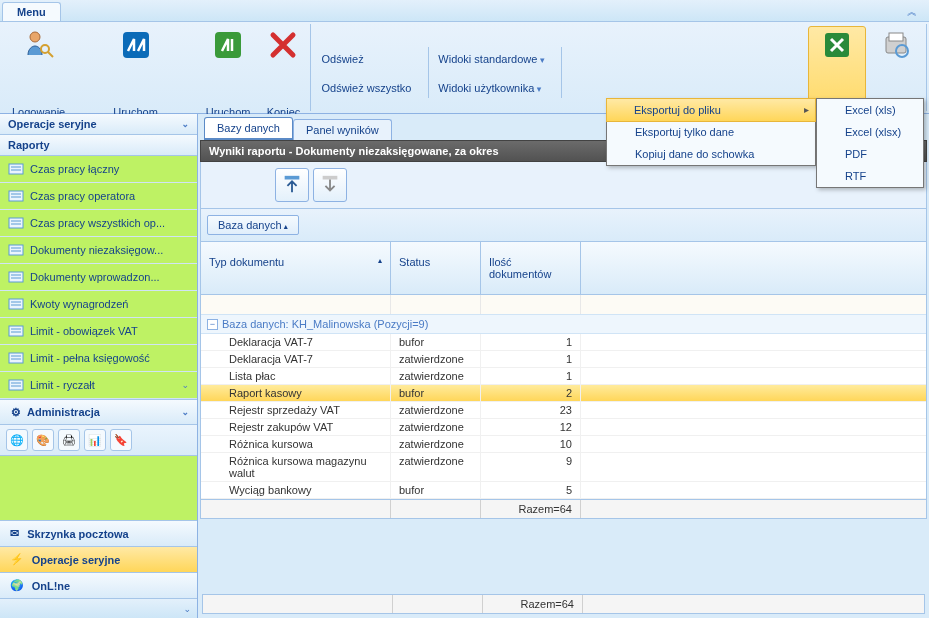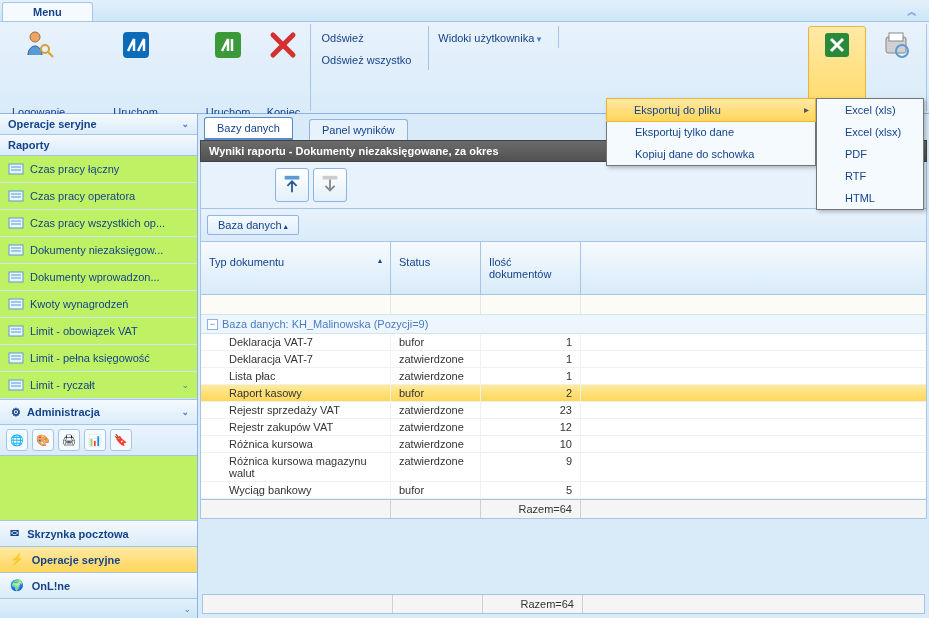--- a/index.html
+++ b/index.html
@@ -1,32 +1,32 @@
 <!DOCTYPE html>
 <html><head>
   <meta charset="utf-8">
   <style>
     * { box-sizing: border-box; margin: 0; padding: 0; font-family: Tahoma, Arial, sans-serif; font-size: 11px; }
     html, body { width: 929px; height: 618px; overflow: hidden; background: #cde6f7; }
     
     
     .menu-tab-bar { height: 22px; background: linear-gradient(#e3f0fb, #cde6f7); border-bottom: 1px solid #a5c5e8; display: flex; align-items: flex-end; padding-left: 2px; }
-    .menu-tab { background: #f5fafe; border: 1px solid #a5c5e8; border-bottom: none; border-radius: 3px 3px 0 0; padding: 3px 30px; color: #15428b; font-weight: bold; }
+    .menu-tab { background: #f5fafe; border: 1px solid #a5c5e8; border-bottom: none; border-radius: 3px 3px 0 0; padding: 3px 14px; color: #15428b; font-weight: bold; }
     .collapse-ribbon { margin-left: auto; margin-right: 6px; color: #4a7bc5; font-size: 10px; padding: 2px 6px; }
     
     
     .ribbon { height: 92px; background: linear-gradient(#e8f2fc, #d9ebf9); border-bottom: 1px solid #8db2e3; display: flex; padding: 2px; }
     .ribbon-group { border-right: 1px solid #a5c5e8; display: flex; flex-direction: column; padding: 0 3px; }
     .ribbon-group-body { flex: 1; display: flex; gap: 2px; align-items: flex-start; padding-top: 2px; }
     .ribbon-group-label { text-align: center; color: #4a7bc5; padding: 2px 0; font-size: 11px; }
     .ribbon-btn-large { display: flex; flex-direction: column; align-items: center; justify-content: flex-start; padding: 2px 6px; min-width: 48px; text-align: center; color: #15428b; border: 1px solid transparent; border-radius: 3px; cursor: pointer; }
     .ribbon-btn-large .icon-box { width: 32px; height: 32px; margin-bottom: 2px; display:flex;align-items:center;justify-content:center; }
     .ribbon-btn-large .lbl { line-height: 12px; margin-top: 43px; }
     .ribbon-btn-large.highlighted { background: linear-gradient(#ffe9a5,#ffd659); border-color:#e8b63a; }
-    .ribbon-col { display: flex; flex-direction: column; gap: 2px; padding-top: 2px; }
+    .ribbon-col { display: flex; flex-direction: column; gap: 9px; padding-top: 2px; margin-top: 21px; }
     .ribbon-item-small { color: #15428b; padding: 3px 10px 3px 6px; cursor: pointer; border:1px solid transparent; border-radius:2px; white-space: nowrap; }
     .ribbon-item-small.dd::after{ content:" ▾"; font-size:9px; color:#4a7bc5; }
     
     
     .main { position: absolute; top: 114px; left: 0; right: 0; bottom: 0; display: flex; }
     
     
     .sidebar { width: 198px; background: #bef264; border-right: 1px solid #8db2e3; display: flex; flex-direction: column; }
     .panel-header { background: linear-gradient(#f5fafe,#d9ebf9); border-bottom: 1px solid #a5c5e8; padding: 4px 8px; color: #15428b; font-weight: bold; display:flex; align-items:center; }
     .panel-header .chev { margin-left:auto; font-size:9px; color:#4a7bc5;}
@@ -38,21 +38,21 @@
     .side-toolbar .tb { width:22px;height:22px;border:1px solid #a5c5e8;border-radius:3px;background:#f5fafe;display:flex;align-items:center;justify-content:center;cursor:pointer; }
     .stack-btns { margin-top: auto; }
     .stack-btn { display:flex;align-items:center;gap:8px;padding:6px 10px;color:#15428b;font-weight:bold;border-top:1px solid #a5c5e8;background:linear-gradient(#f5fafe,#d9ebf9);cursor:pointer; }
     .stack-btn.active { background: linear-gradient(#ffe9a5,#ffd659); }
     .stack-bottom { height:20px;background:linear-gradient(#e3f0fb,#cde6f7);border-top:1px solid #a5c5e8;display:flex;align-items:center;justify-content:flex-end;padding-right:6px;color:#4a7bc5;font-size:9px; }
     
     .reports-scroll { max-height: 270px; overflow-y:auto;}
     
     
     .content { flex:1; background:#d9ebf9; display:flex; flex-direction:column; padding: 2px; position: relative;}
-    .tab-strip { display:flex; gap:16px; height: 24px; align-items: flex-end; padding-left: 4px;}
+    .tab-strip { display:flex; gap:0; height: 24px; align-items: flex-end; padding-left: 4px;}
     .tab { padding:4px 12px; color:#15428b; border:1px solid #8db2e3; border-bottom:none; border-radius:3px 3px 0 0; background:#e8f2fc; cursor:pointer;}
     .tab.active { background:#fff; font-weight:normal; border-bottom: 2px solid #fff; position:relative; z-index:2; background:linear-gradient(#fff,#eaf4fd); color:#15428b; border-color:#5b8ac6; font-weight:normal;}
     .tab.active { background:#fff; }
     .title-bar { background:linear-gradient(#6b6b6b,#525252); color:#fff; font-weight:bold; padding:4px 8px; border:1px solid #424242;}
     .button-row { background:#e8f2fc; padding:6px; display:flex; gap:4px; border:1px solid #a5c5e8; border-top:none;}
     .big-btn { width:34px;height:34px;border:1px solid #8db2e3;border-radius:3px;background:linear-gradient(#fff,#e3f0fb);display:flex;align-items:center;justify-content:center;cursor:pointer;}
     .big-btn svg { width:22px;height:22px;}
     
     .group-bar { background:linear-gradient(#e8f2fc,#d9ebf9); padding:6px; border:1px solid #a5c5e8; border-top:none;}
     .group-chip { display:inline-block; background:linear-gradient(#f5fafe,#e0eefb); border:1px solid #8db2e3; border-radius:2px; padding:3px 10px; color:#15428b;}
@@ -141,20 +141,21 @@
     <div class="ribbon-group-label">System</div>
   </div>
 
   <div class="ribbon-group" style="flex:1;">
     <div class="ribbon-group-body">
       <div class="ribbon-col" style="border-right:1px solid #a5c5e8;padding-right:6px;">
         <div class="ribbon-item-small">Odśwież</div>
         <div class="ribbon-item-small">Odśwież wszystko</div>
       </div>
       <div class="ribbon-col" style="border-right:1px solid #a5c5e8;padding-right:6px;">
+        <div class="ribbon-item-small dd">Widoki standardowe</div>
         <div class="ribbon-item-small dd">Widoki użytkownika</div>
       </div>
       <div style="flex:1"></div>
       <div class="ribbon-btn-large highlighted">
         <div class="icon-box">
             <svg viewBox="0 0 32 32">
               <rect x="4" y="4" width="24" height="24" rx="3" fill="#2a8a3a"></rect>
               <path d="M10 10l12 12M22 10l-12 12" stroke="#fff" stroke-width="3"></path>
             </svg>
           </div>
@@ -411,14 +412,13 @@
 <div class="popup" id="popup1">
   <div class="popup-item hl arrow">Eksportuj do pliku</div>
   <div class="popup-item">Eksportuj tylko dane</div>
   <div class="popup-item">Kopiuj dane do schowka</div>
 </div>
 <div class="popup" id="popup2">
   <div class="popup-item">Excel (xls)</div>
   <div class="popup-item">Excel (xlsx)</div>
   <div class="popup-item">PDF</div>
   <div class="popup-item">RTF</div>
-  <div class="popup-item">HTML</div>
 </div>
 
 </body></html>

